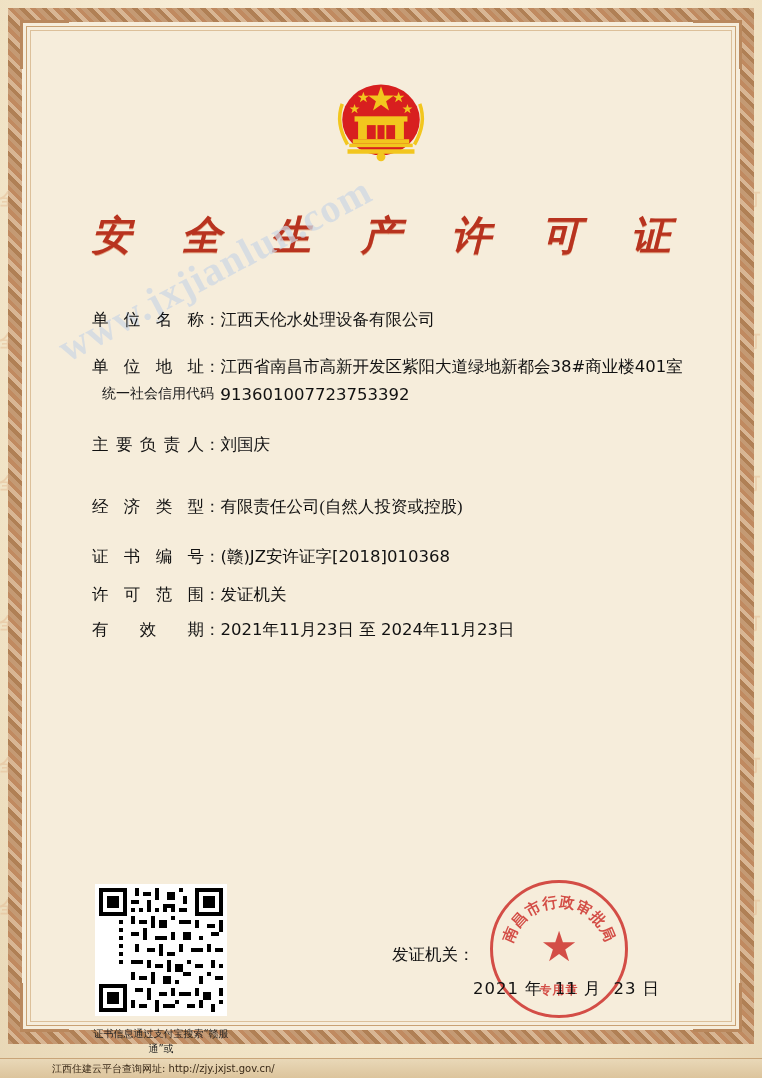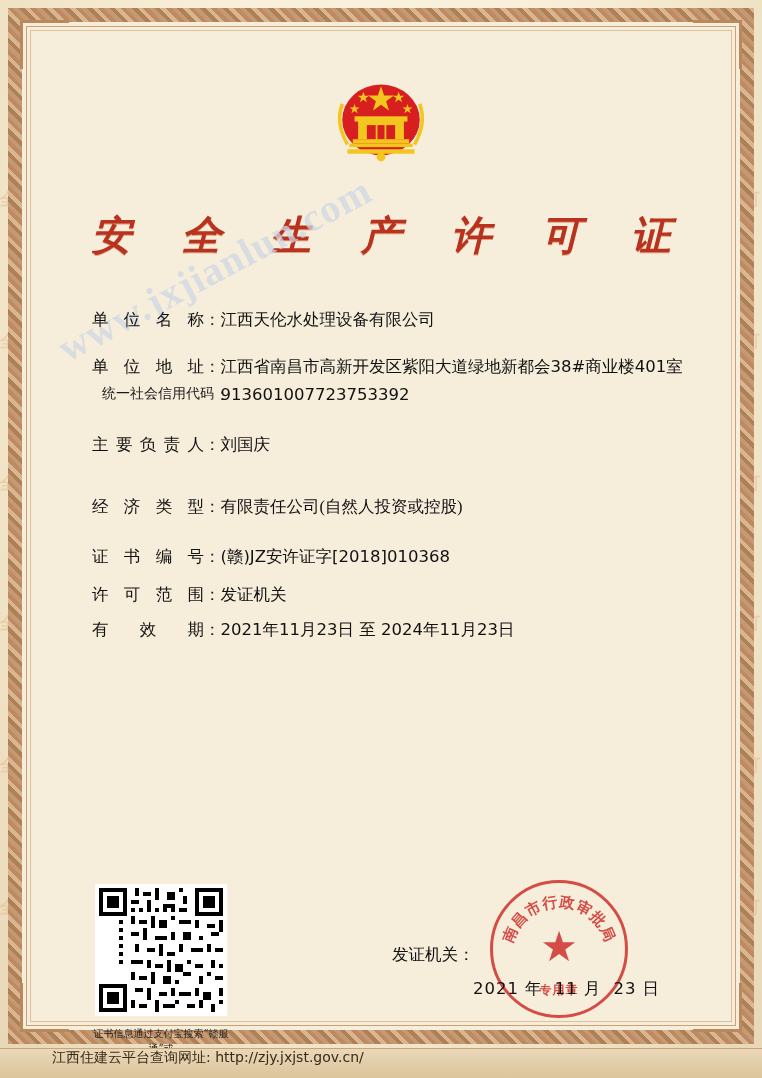--- a/index.html
+++ b/index.html
@@ -139,26 +139,26 @@
     position:absolute;left:0;top:0;width:100%;height:100%;
   }
   .seal .arc text{fill:#cc2b26;font-size:15px;font-weight:bold;letter-spacing:1px;}
   .seal .bottom-txt{
     position:absolute;left:0;right:0;bottom:16px;text-align:center;
     color:#cc2b26;font-size:12px;font-weight:bold;letter-spacing:1px;
   }
 
   
   .footer{
-    position:absolute;left:0;right:0;bottom:0;height:30px;
+    position:absolute;left:0;right:0;bottom:0;height:20px;
     background:linear-gradient(#e9d8b8,#dcc49c);
     border-top:1px solid #c9a478;
-    display:flex;
+    display:flex;align-items:center;
     padding-left:52px;
-    font-size:14px;color:#3a2a18;
+    font-size:10px;color:#3a2a18;
     box-sizing:border-box;
   }
 </style>
 </head>
 <body>
 
 <div class="cert">
 
   <div class="wm">
     <div class="wm-row" style="position:absolute;top:118px;left:-40px;right:-40px;">

